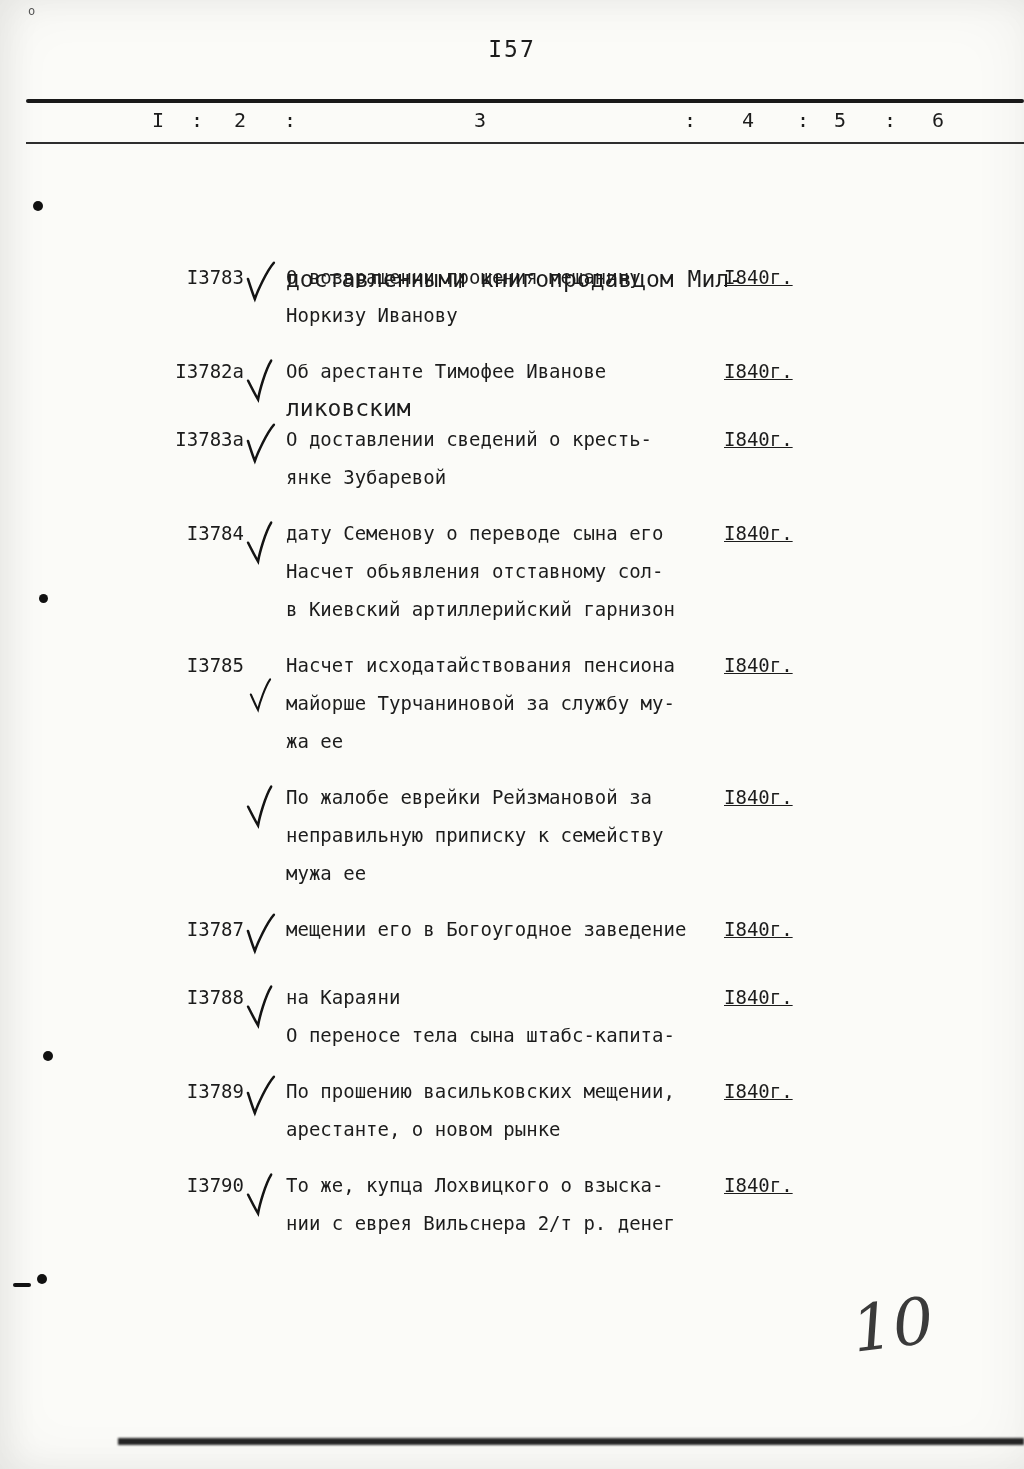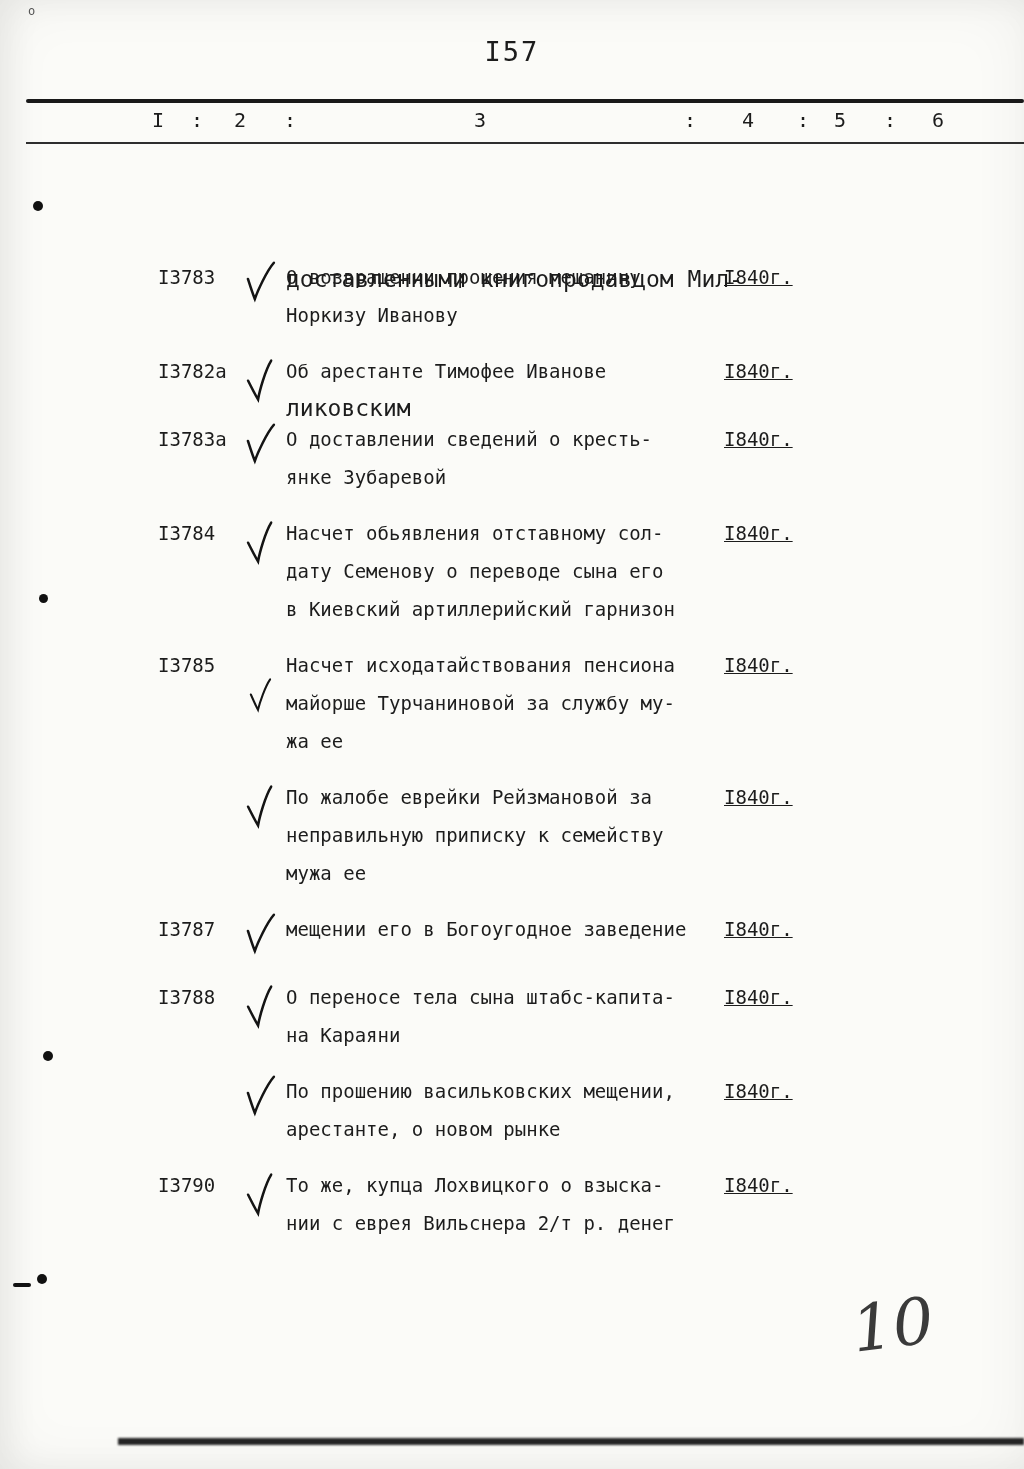--- a/index.html
+++ b/index.html
@@ -8,21 +8,21 @@
     width:1024px; height:1469px;
     margin:0 auto;
     background:#fbfbf8;
     box-shadow: inset 0 0 60px rgba(0,0,0,0.05), inset 12px 0 30px rgba(0,0,0,0.05);
     font-family:"DejaVu Sans Mono","Liberation Mono",monospace;
     color:#1c1c1c;
     overflow:hidden;
   }
   .page-number {
     position:absolute; top:36px; left:0; width:100%;
-    text-align:center; font-size:27px; letter-spacing:2px;
+    text-align:center; font-size:23px; letter-spacing:2px;
   }
   .rule-top {
     position:absolute; top:99px; left:26px; right:0;
     height:4px; background:#191919; filter:blur(0.5px);
     border-radius:2px;
   }
   .rule-mid {
     position:absolute; top:142px; left:26px; right:0;
     height:2px; background:#2e2e2e;
   }
@@ -37,21 +37,21 @@
   }
   .entries {
     position:absolute; top:258px; left:0; width:100%;
   }
   .entry {
     display:grid;
     grid-template-columns:158px 86px 42px 436px auto;
     margin-bottom:18px;
     font-size:19px; line-height:38px;
   }
-  .entry-num  { grid-column:2; white-space:nowrap; }
+  .entry-num  { grid-column:2; white-space:nowrap;text-align:right; }
   .entry-check{ grid-column:3; position:relative; }
   .entry-text { grid-column:4; white-space:pre; }
   .entry-date { grid-column:5; white-space:nowrap; padding-left:2px;text-decoration:underline; }
   .entry-check svg { width:30px; height:52px; margin-top:-2px; display:block; }
   .entry:nth-child(odd)  .entry-check svg { transform:rotate(4deg); }
   .entry:nth-child(even) .entry-check svg { transform:rotate(-5deg) translateY(6px); }
   .entry:nth-child(5)    .entry-check svg { transform:rotate(-2deg) translateY(26px) scale(0.8); }
   .handwritten-note {
     position:absolute; top:1288px; left:852px;
     font-family:"DejaVu Serif","Liberation Serif",serif;
@@ -138,21 +138,21 @@
     <div class="entry-date">I840г.</div>
   </div>
 
   <div class="entry">
     <div class="entry-num">I3784</div>
     <div class="entry-check">
       <svg viewBox="0 0 40 60" aria-hidden="true">
         <path d="M5 27 C9 37, 13 47, 16 53 C19 42, 29 15, 38 3" fill="none" stroke="#141414" stroke-width="3.4" stroke-linecap="round"></path>
       </svg>
     </div>
-    <div class="entry-text"><div>Насчет обьявления отставному сол-</div><div>дату Семенову о переводе сына его</div><div>в Киевский артиллерийский гарнизон</div></div>
+    <div class="entry-text"><div>дату Семенову о переводе сына его</div><div>Насчет обьявления отставному сол-</div><div>в Киевский артиллерийский гарнизон</div></div>
     <div class="entry-date">I840г.</div>
   </div>
 
   <div class="entry">
     <div class="entry-num">I3785</div>
     <div class="entry-check">
       <svg viewBox="0 0 40 60" aria-hidden="true">
         <path d="M5 27 C9 37, 13 47, 16 53 C19 42, 29 15, 38 3" fill="none" stroke="#141414" stroke-width="3.4" stroke-linecap="round"></path>
       </svg>
     </div>
@@ -181,25 +181,26 @@
     <div class="entry-date">I840г.</div>
   </div>
 
   <div class="entry">
     <div class="entry-num">I3788</div>
     <div class="entry-check">
       <svg viewBox="0 0 40 60" aria-hidden="true">
         <path d="M5 27 C9 37, 13 47, 16 53 C19 42, 29 15, 38 3" fill="none" stroke="#141414" stroke-width="3.4" stroke-linecap="round"></path>
       </svg>
     </div>
-    <div class="entry-text"><div>О переносе тела сына штабс-капита-</div><div>на Караяни</div></div>
-    <div class="entry-date">I840г.</div>
-  </div>
-
-  <div class="entry">
+    <div class="entry-text"><div>на Караяни</div><div>О переносе тела сына штабс-капита-</div></div>
+    <div class="entry-date">I840г.</div>
+  </div>
+
+  <div class="entry">
+    <div class="entry-num">I3789</div>
     <div class="entry-check">
       <svg viewBox="0 0 40 60" aria-hidden="true">
         <path d="M5 27 C9 37, 13 47, 16 53 C19 42, 29 15, 38 3" fill="none" stroke="#141414" stroke-width="3.4" stroke-linecap="round"></path>
       </svg>
     </div>
     <div class="entry-text"><div>По прошению васильковских мещении,</div><div>арестанте, о новом рынке</div></div>
     <div class="entry-date">I840г.</div>
   </div>
 
   <div class="entry">

